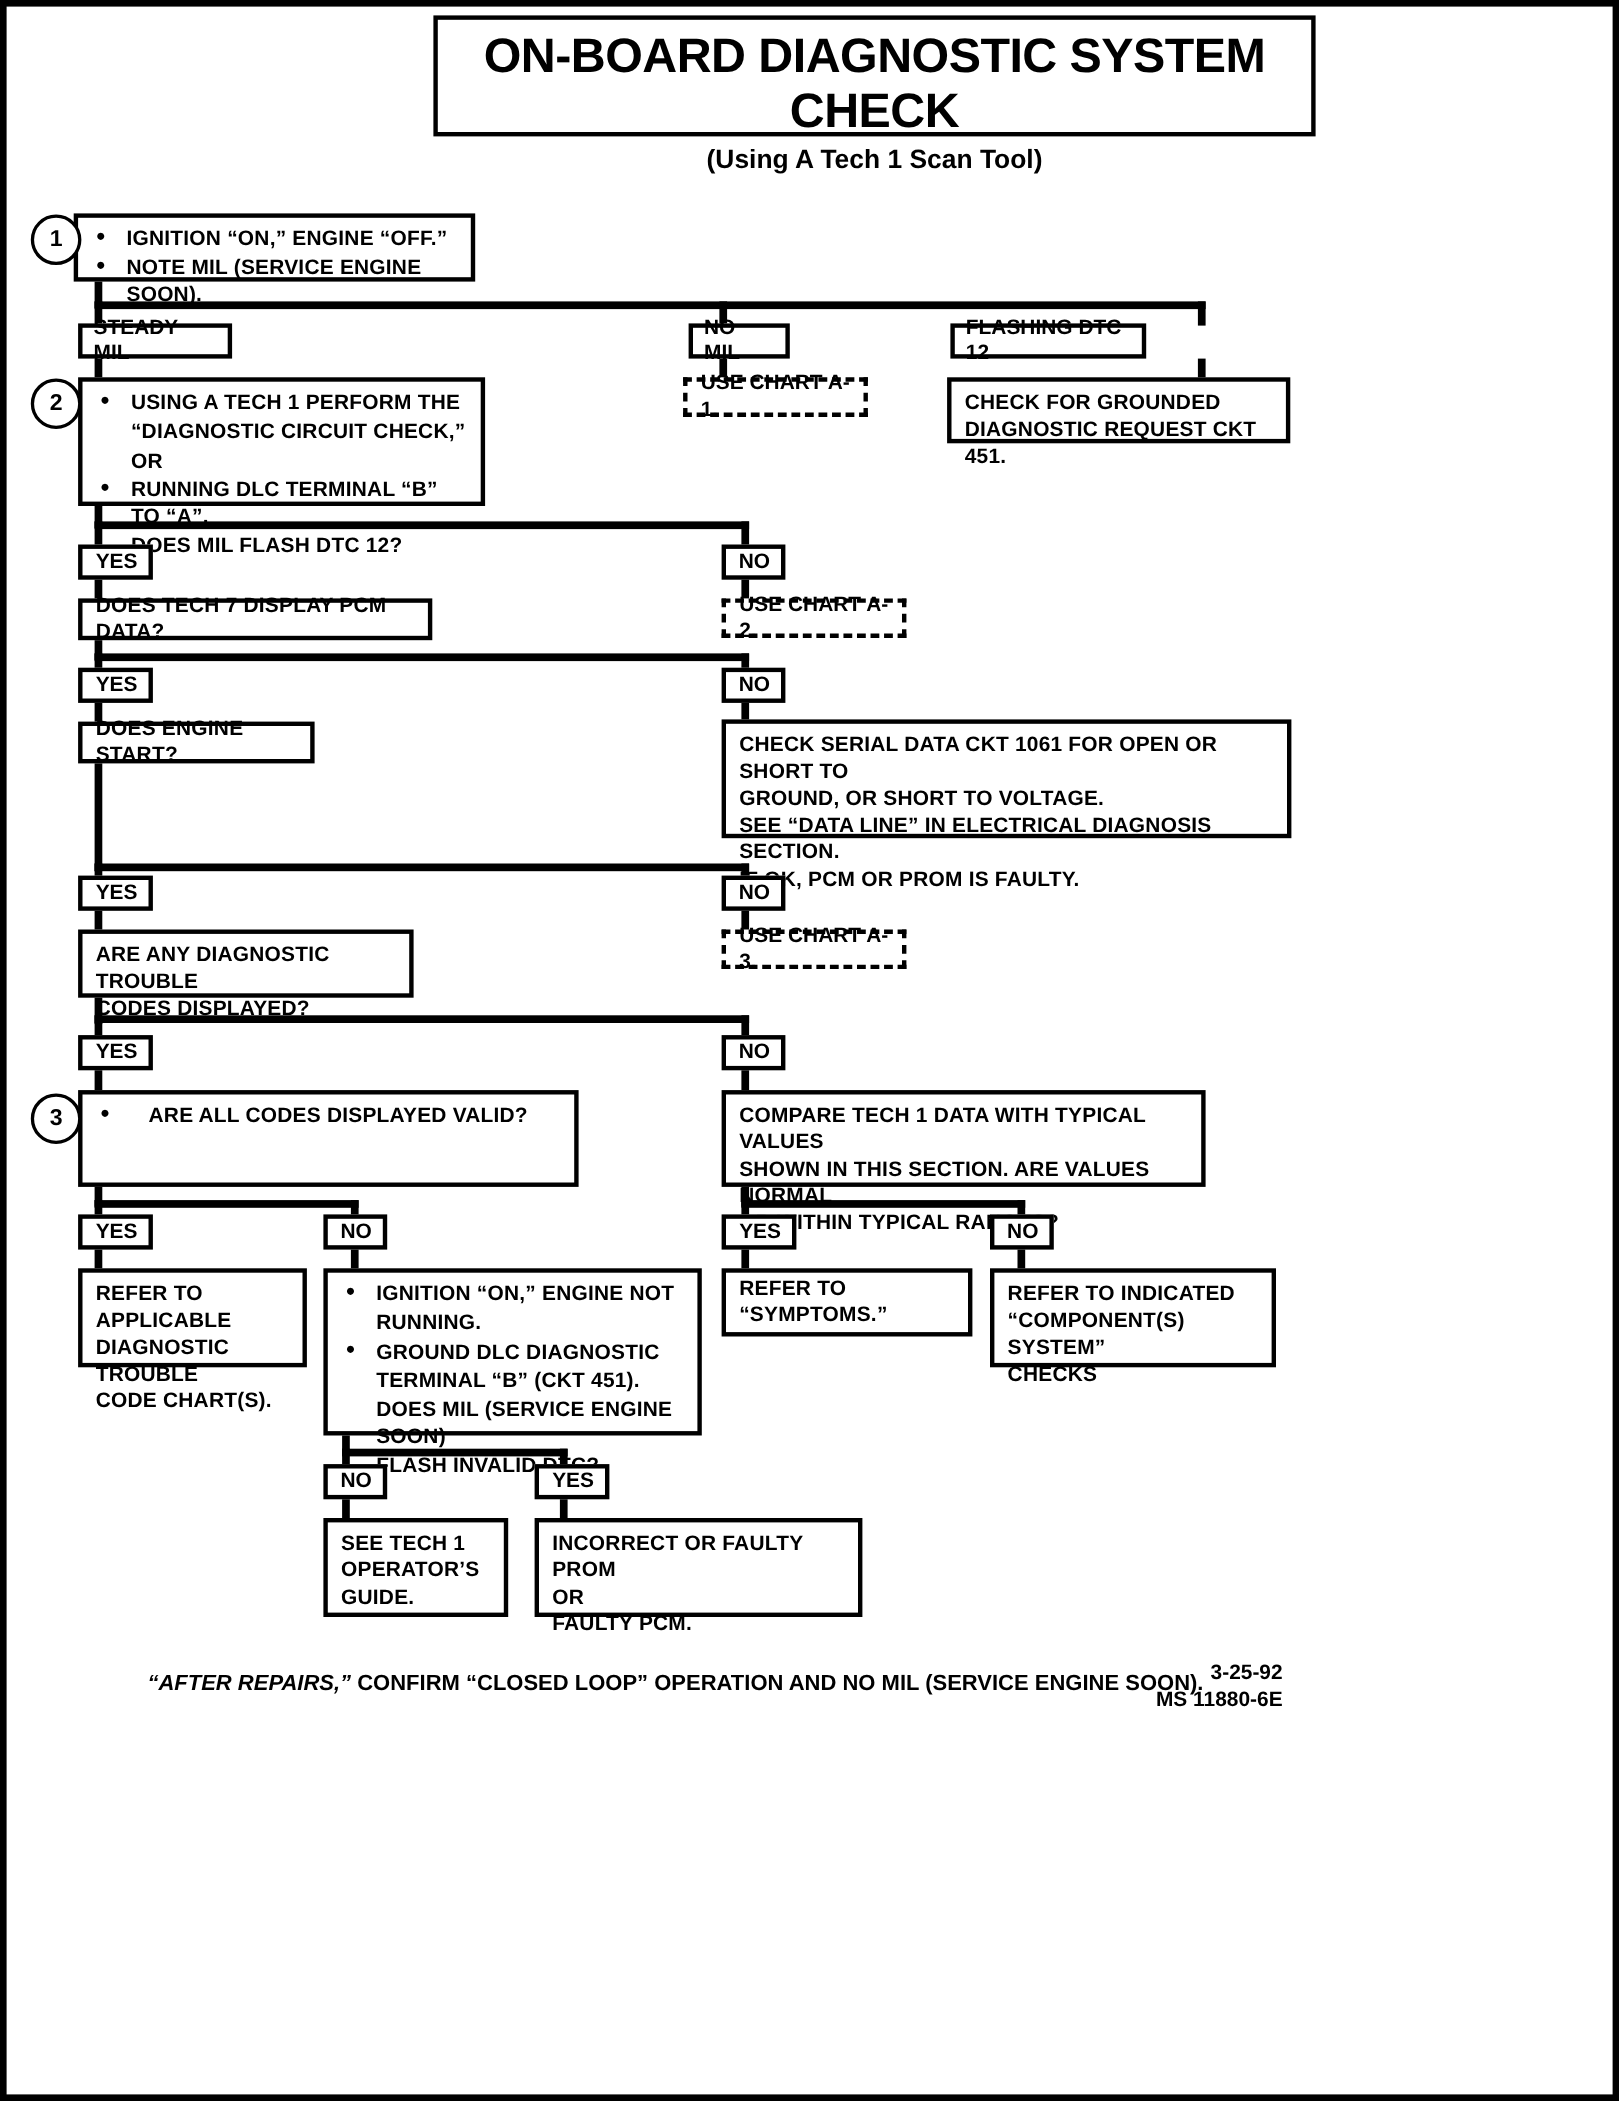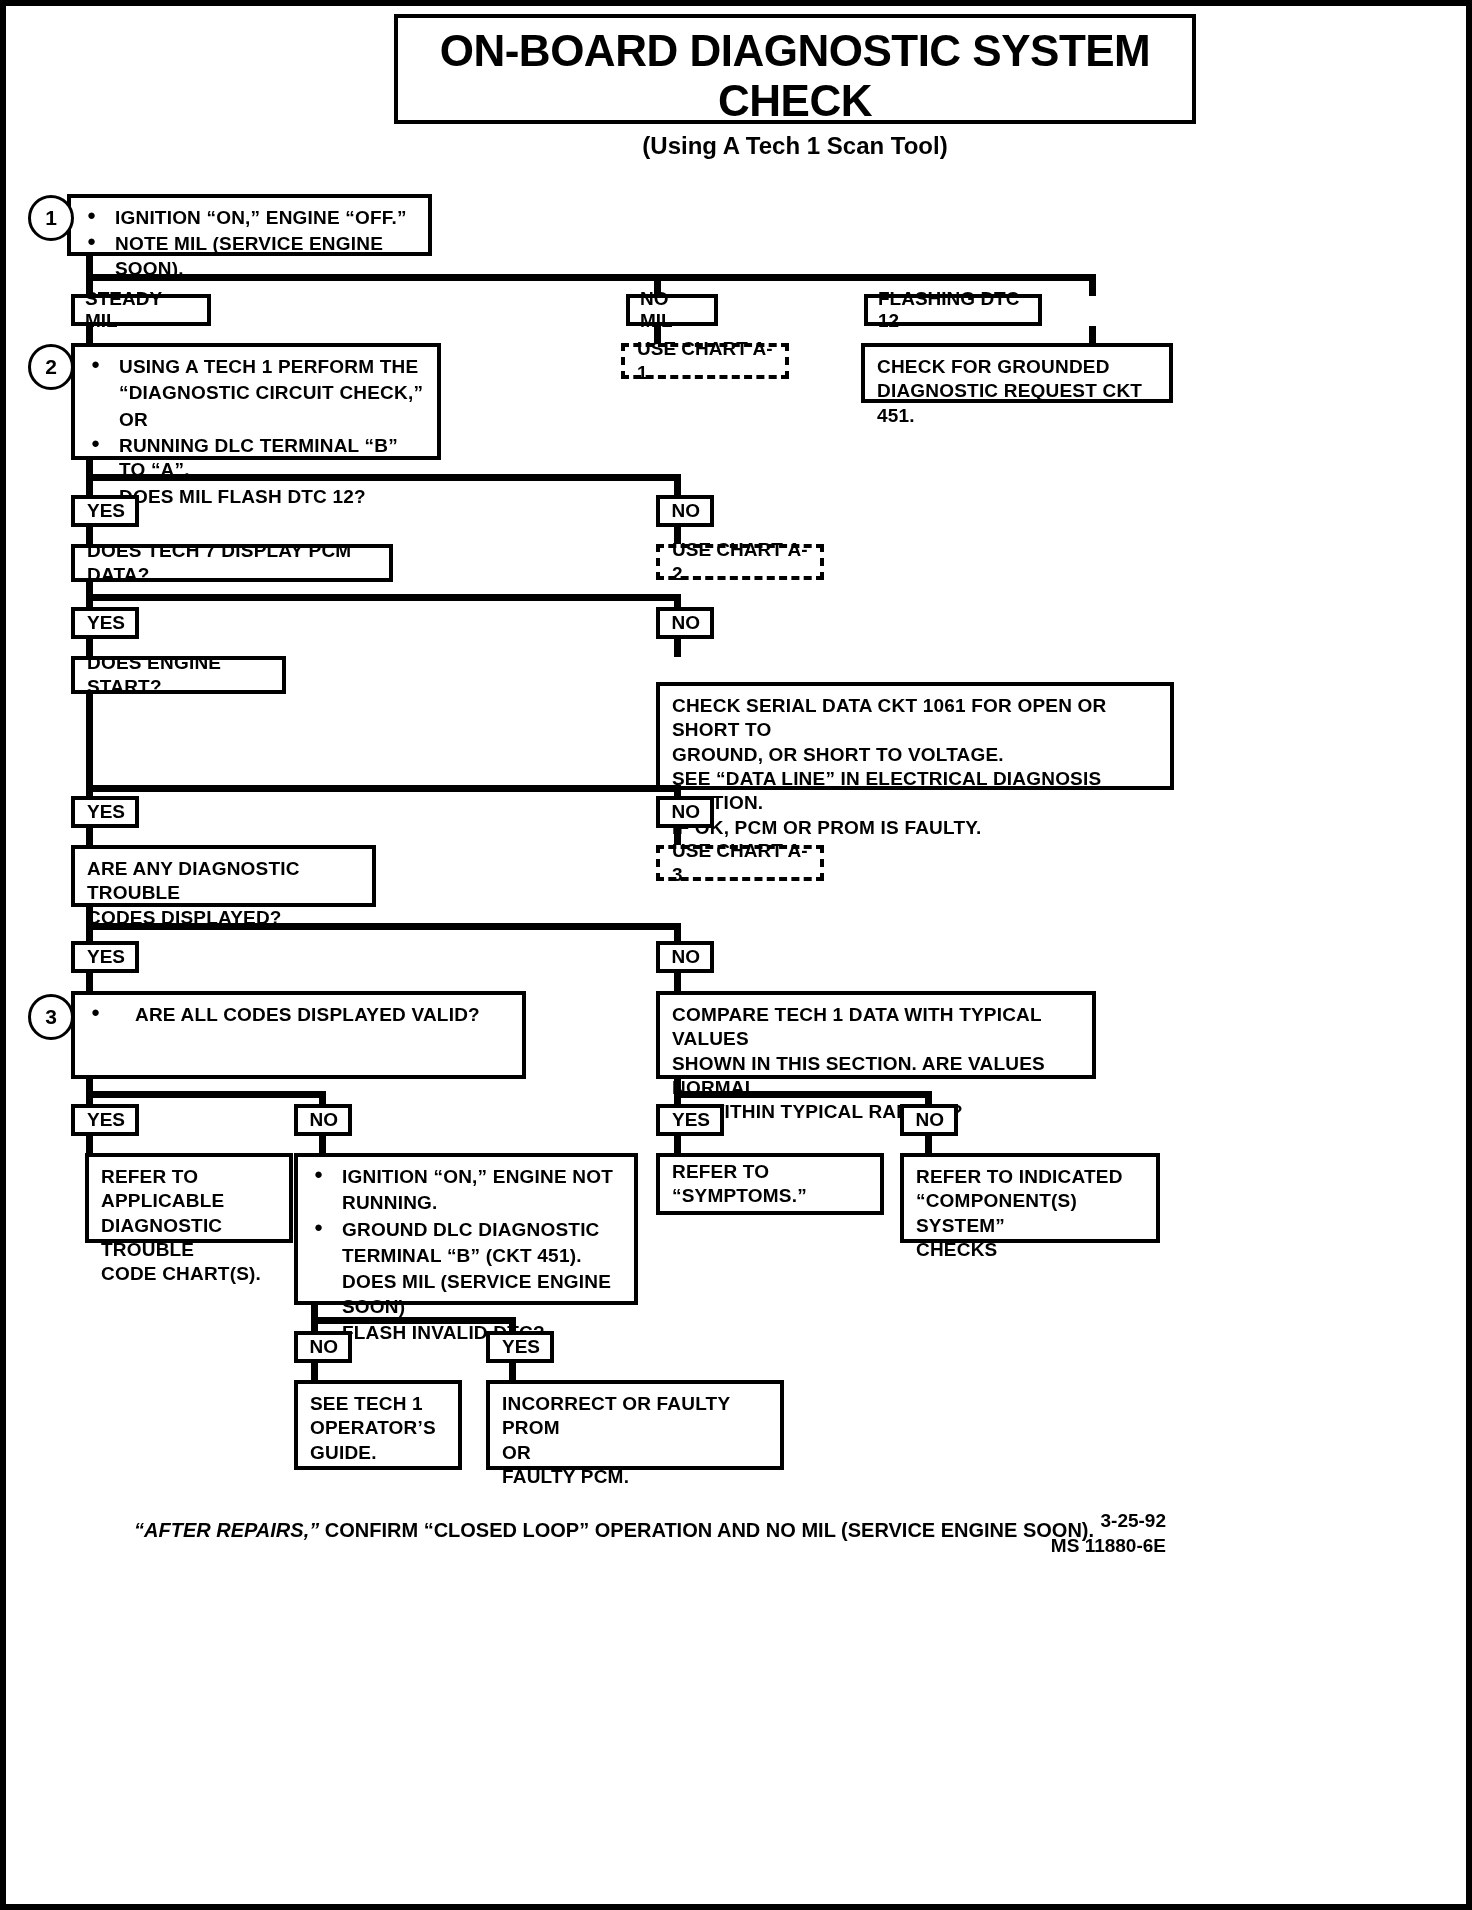--- a/index.html
+++ b/index.html
@@ -184,21 +184,21 @@
     <span>NO</span>
   </div>
 
   <div class="ln v" style="left:80px; top:633px; height:18px;"></div>
   <div class="ln v" style="left:668px; top:633px; height:18px;"></div>
 
   <div class="node box small" style="left:65px; top:650px; width:215px; height:38px; display:flex; align-items:center;">
     <span>DOES ENGINE START?</span>
   </div>
 
-  <div class="node box small" style="left:650px; top:676px; width:518px; height:108px;">
+  <div class="node box small" style="left:650px; top:648px; width:518px; height:108px;">
     <div class="plain">CHECK SERIAL DATA CKT 1061 FOR OPEN OR SHORT TO</div>
     <div class="plain">GROUND, OR SHORT TO VOLTAGE.</div>
     <div class="plain">SEE “DATA LINE” IN ELECTRICAL DIAGNOSIS SECTION.</div>
     <div class="plain">IF OK, PCM OR PROM IS FAULTY.</div>
   </div>
 
   <div class="ln v" style="left:80px; top:688px; height:98px;"></div>
   <div class="ln h" style="left:80px; top:779px; width:595px;"></div>
   <div class="ln v" style="left:80px; top:779px; height:20px;"></div>
   <div class="ln v" style="left:668px; top:779px; height:20px;"></div>
@@ -271,21 +271,21 @@
   </div>
   <div class="node lbl" style="left:894px; top:1098px; width:58px; height:32px;">
     <span>NO</span>
   </div>
 
   <div class="ln v" style="left:80px; top:1130px; height:18px;"></div>
   <div class="ln v" style="left:313px; top:1130px; height:18px;"></div>
   <div class="ln v" style="left:668px; top:1130px; height:18px;"></div>
   <div class="ln v" style="left:919px; top:1130px; height:18px;"></div>
 
-  <div class="node box small" style="left:79px; top:1147px; width:208px; height:90px;">
+  <div class="node box small" style="left:65px; top:1147px; width:208px; height:90px;">
     <div class="plain">REFER TO APPLICABLE</div>
     <div class="plain">DIAGNOSTIC TROUBLE</div>
     <div class="plain">CODE CHART(S).</div>
   </div>
 
   <div class="node box small" style="left:288px; top:1147px; width:344px; height:152px;">
     <ul class="bl">
       <li class="b">IGNITION “ON,” ENGINE NOT</li>
       <li class="nb">RUNNING.</li>
       <li class="b">GROUND DLC DIAGNOSTIC</li>

